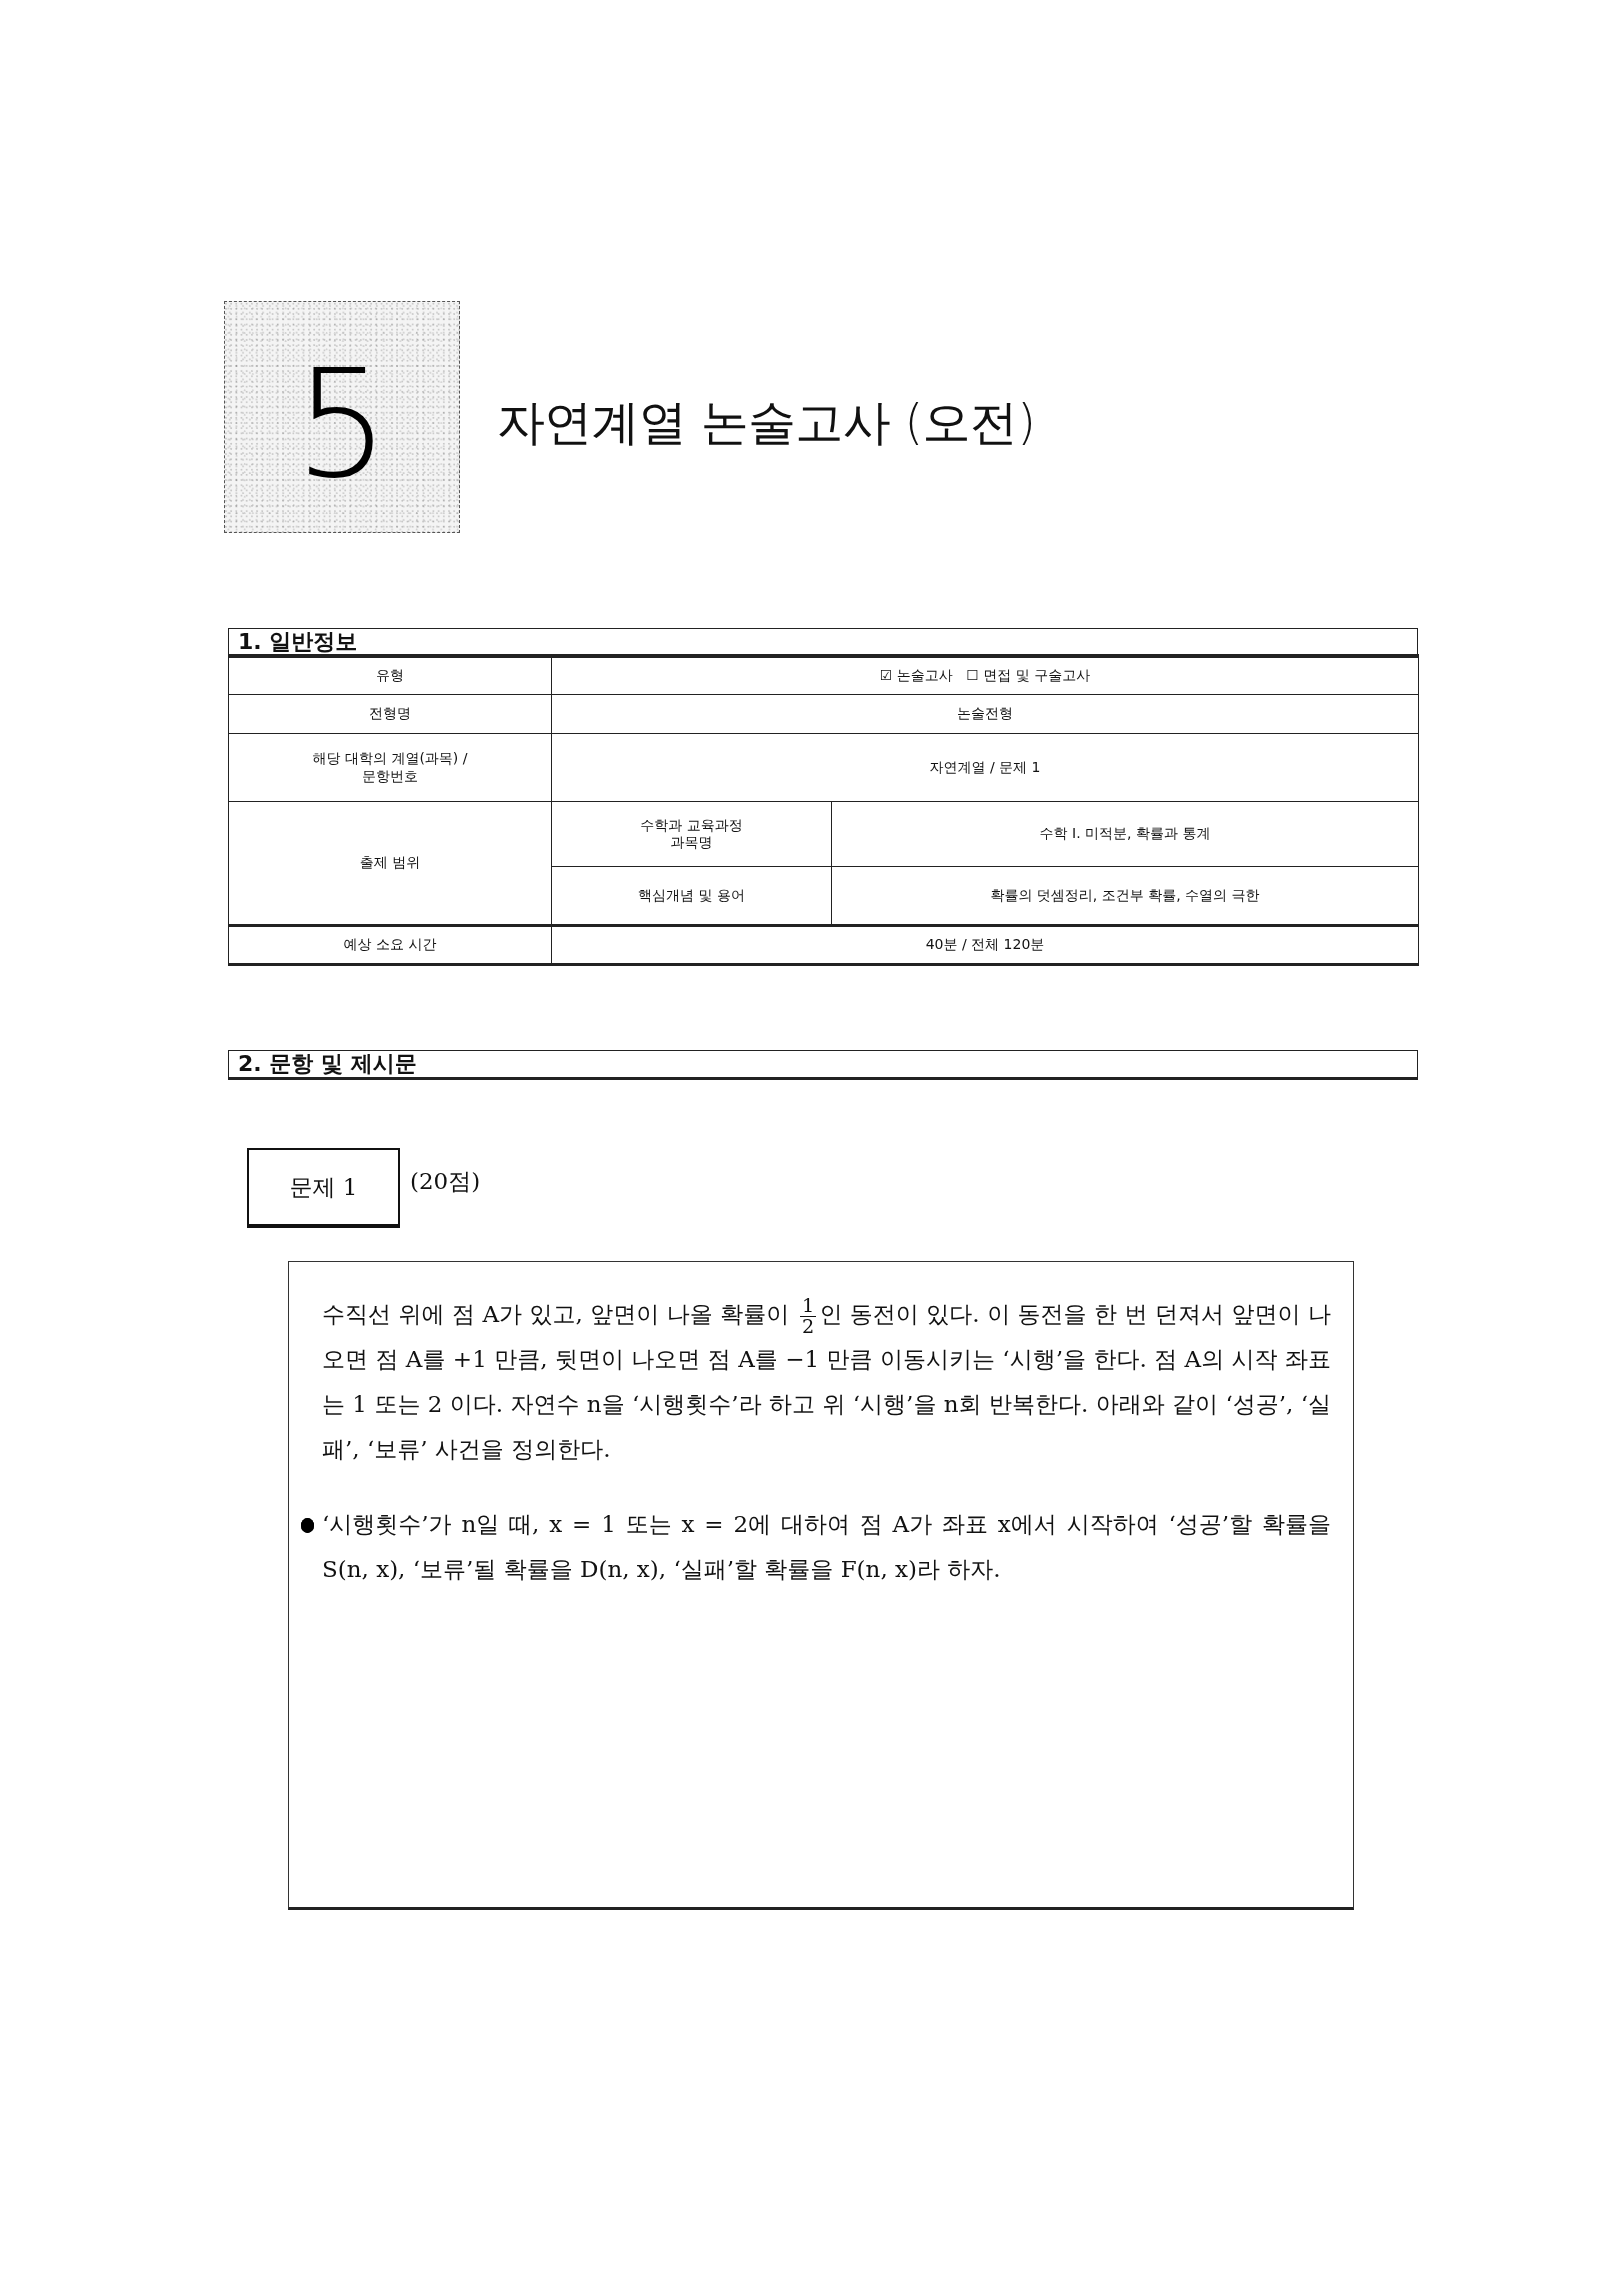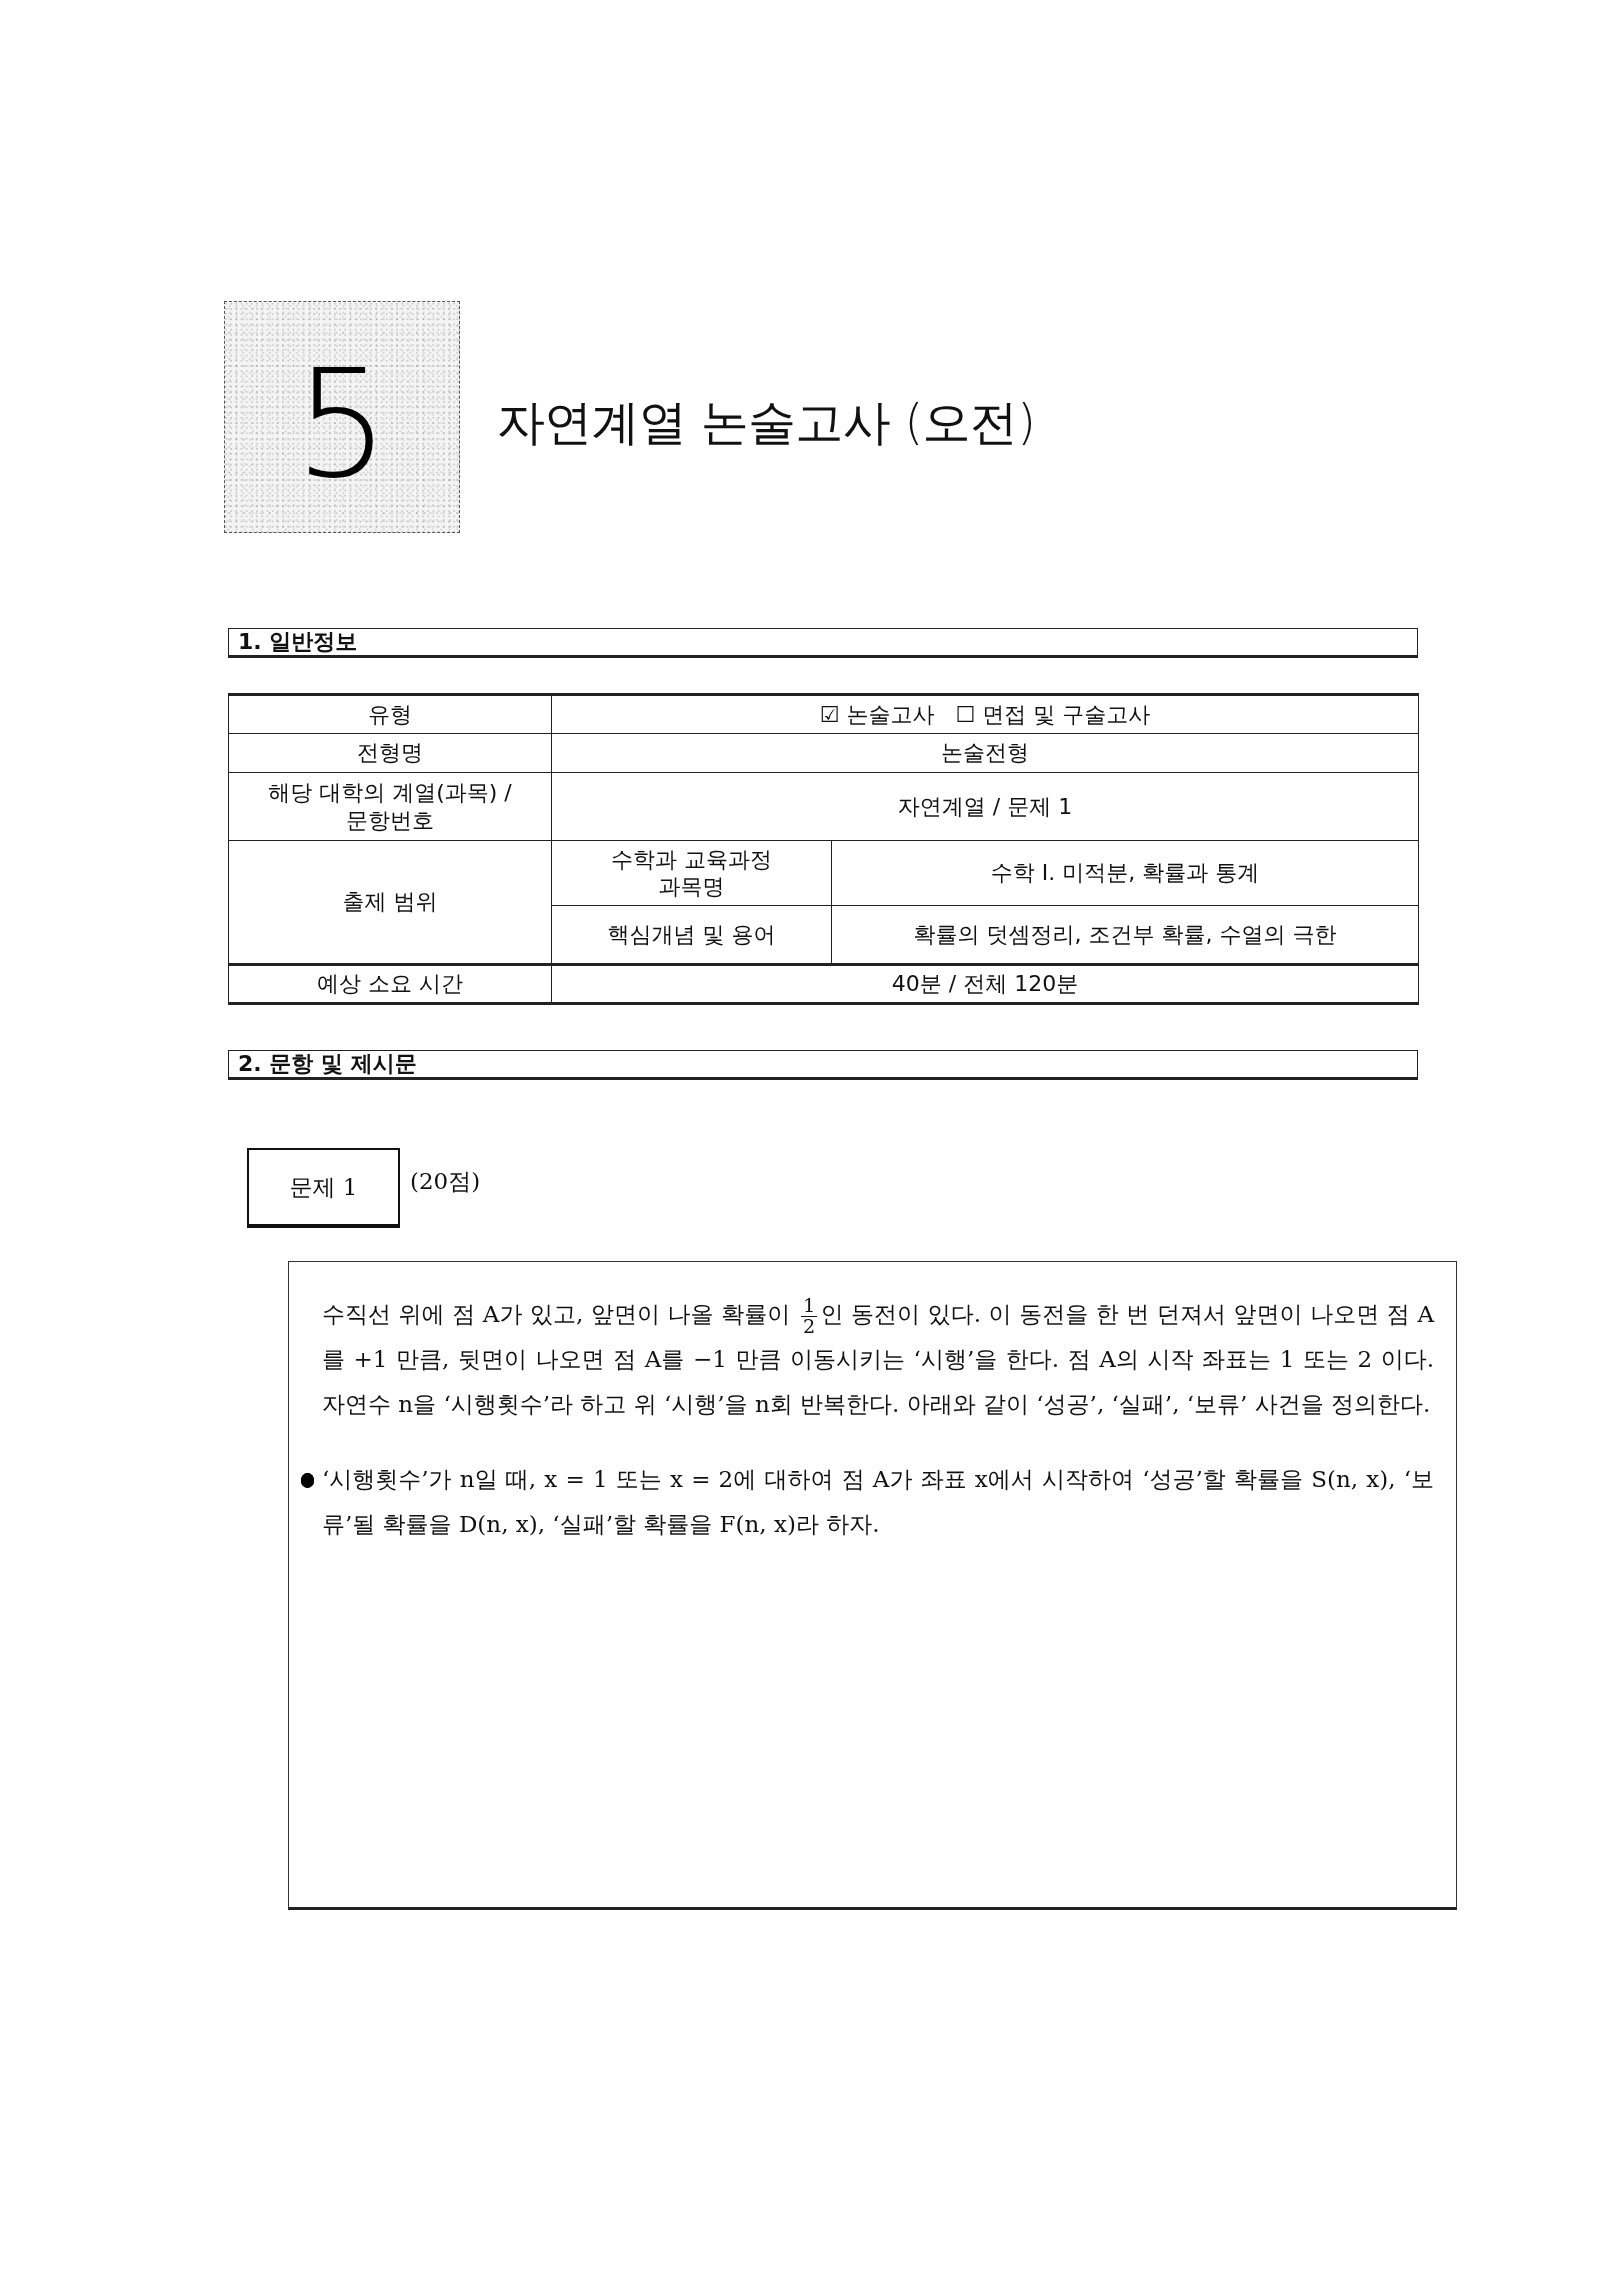--- a/index.html
+++ b/index.html
@@ -34,42 +34,42 @@
   
   .section-header {
     left: 228px; width: 1190px; height: 30px; box-sizing: border-box;
     border: 1.5px solid #222; border-bottom: 3px solid #222;
     font-size: 22px; font-weight: bold; padding-left: 9px;
     display: flex; align-items: center;
   }
 
   
   table.info {
-    position: absolute; left: 228px; top: 693px; width: 1190px;
-    border-collapse: collapse; font-size: 22px; table-layout: fixed;
+    position: absolute; left: 228px; top: 654px; width: 1190px;
+    border-collapse: collapse; font-size: 14px; table-layout: fixed;
   }
   table.info td {
     border: 1.5px solid #222; text-align: center; vertical-align: middle;
     padding: 1.5px 6px; line-height: 1.25;
   }
   table.info tr.thick-top td { border-top: 3px solid #222; }
   table.info { border-top: 3px solid #222; border-bottom: 3px solid #222; }
 
   
   .problem-label {
     left: 247px; top: 1148px; width: 153px; height: 80px; box-sizing: border-box;
     border: 2.2px solid #111; border-bottom: 4.5px solid #111;
     font-size: 23px; display: flex; align-items: center; justify-content: center;
     font-family: "DejaVu Serif", serif;
   }
   .problem-points { left: 410px; top: 1166px; font-size: 23px; font-family: "DejaVu Serif", serif; }
 
   
   .problem-box {
-    left: 288px; top: 1261px; width: 1169px; height: 649px; box-sizing: border-box;
+    left: 288px; top: 1261px; width: 1066px; height: 649px; box-sizing: border-box;
     border: 1.5px solid #333; border-bottom: 3px solid #222;
     padding: 30px 22px 0 33px;
     font-family: "DejaVu Serif", "Liberation Serif", serif; font-size: 23px;
   }
   .para { line-height: 45px; text-align: justify; margin: 0; }
   .frac {
     display: inline-flex; flex-direction: column; align-items: center;
     vertical-align: middle; font-size: 19.3px; line-height: 1; margin: 0 3px;
   }
   .frac .num { border-bottom: 1.5px solid #111; padding: 0 2.2px; }

